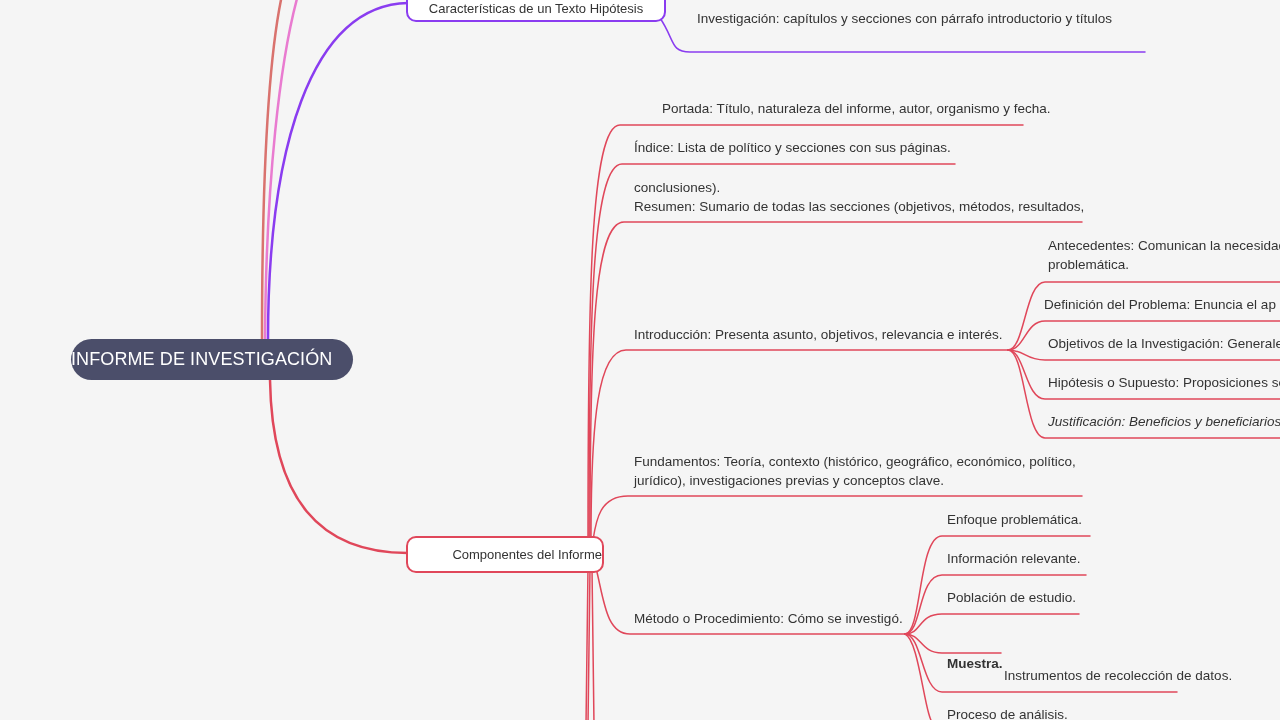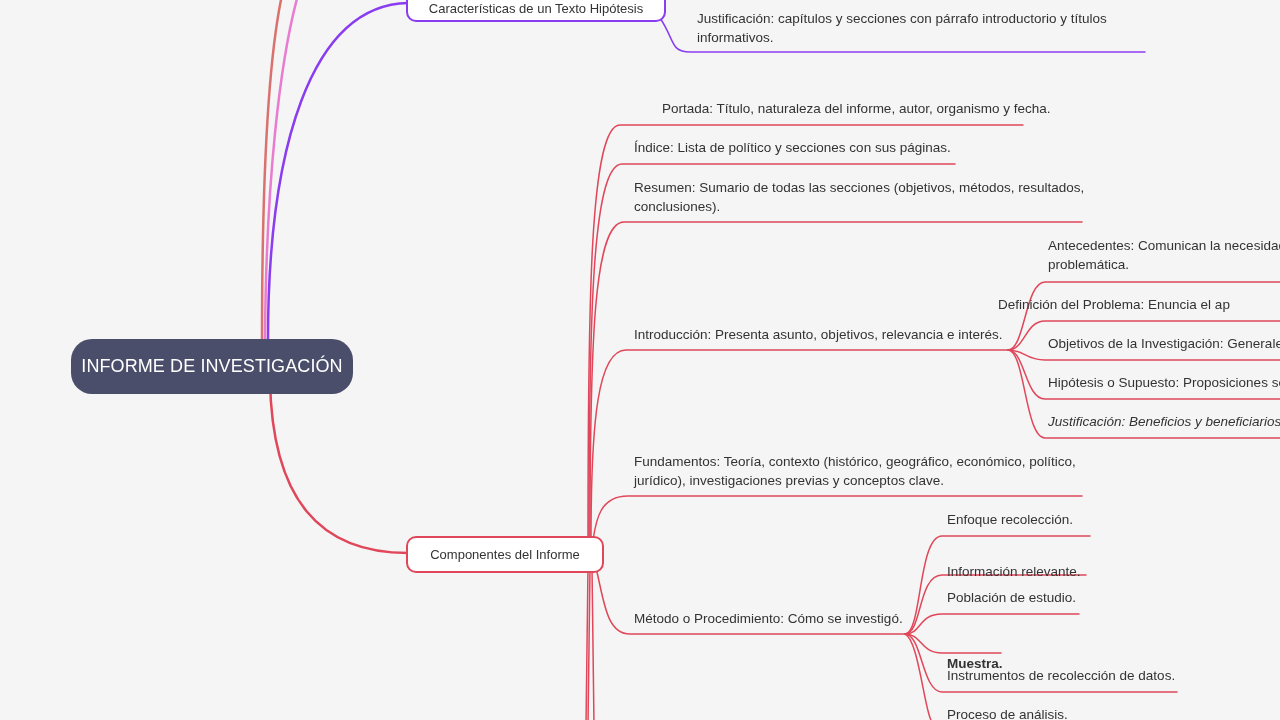--- a/index.html
+++ b/index.html
@@ -5,23 +5,23 @@
   html, body { margin: 0; padding: 0; }
   body {
     width: 1280px; height: 720px; overflow: hidden;
     background: #f5f5f5;
     font-family: "Liberation Sans", "DejaVu Sans", sans-serif;
     position: relative;
   }
   #canvas { position: absolute; left: 0; top: 0; width: 1280px; height: 720px; }
   svg.lines { position: absolute; left: 0; top: 0; width: 1280px; height: 720px; }
   .root {
-    position: absolute; left: 71px; top: 339px; width: 282px; height: 55px;
+    position: absolute; left: 71px; top: 339px; width: 282px; height: 41px;
     background: #4b4e6a; border-radius: 21px; color: #ffffff;
-    font-size: 18px; display: flex; align-items: center; justify-content: center;
+    font-size: 18px; display: flex; align-items: center; justify-content: flex-start;
     box-sizing: border-box; letter-spacing: 0.1px;
   }
   .topic {
     position: absolute; background: #ffffff; border: 2px solid #e0475a;
     border-radius: 10px; box-sizing: border-box; color: #333;
     font-size: 13px; display: flex; align-items: center; justify-content: center;
   }
   .topic.purple { border-color: #8a3cf0; }
   .leaf {
     position: absolute; font-size: 13.5px; color: #333; line-height: 19px;
@@ -70,77 +70,76 @@
   </svg>
 
   <div class="root">
     <span>INFORME DE INVESTIGACIÓN</span>
   </div>
 
   <div class="topic purple" style="left:406px; top:-16px; width:260px; height:38px; padding-top:10px;">
     <span>Características de un Texto Hipótesis</span>
   </div>
   <div class="leaf" style="left:697px; top:9px;">
-    <div>Justificación: capítulos y secciones con párrafo introductorio y títulos</div>
-    <div>informativos.</div>
+    <div>Investigación: capítulos y secciones con párrafo introductorio y títulos</div>
   </div>
 
-  <div class="topic" style="left:406px; top:536px; width:198px; height:37px;">
+  <div class="topic" style="left:406px; top:536px; width:198px; height:37px;justify-content:flex-end;">
     <span>Componentes del Informe</span>
   </div>
 
   <div class="leaf" style="left:662px; top:99px;">
     <span>Portada: Título, naturaleza del informe, autor, organismo y fecha.</span>
   </div>
   <div class="leaf" style="left:634px; top:138px;">
     <span>Índice: Lista de político y secciones con sus páginas.</span>
   </div>
   <div class="leaf" style="left:634px; top:178px;">
+    <div>conclusiones).</div>
     <div>Resumen: Sumario de todas las secciones (objetivos, métodos, resultados,</div>
-    <div>conclusiones).</div>
   </div>
   <div class="leaf" style="left:634px; top:452px;">
     <div>Fundamentos: Teoría, contexto (histórico, geográfico, económico, político,</div>
     <div>jurídico), investigaciones previas y conceptos clave.</div>
   </div>
   <div class="leaf" style="left:634px; top:325px;">
     <span>Introducción: Presenta asunto, objetivos, relevancia e interés.</span>
   </div>
   <div class="leaf" style="left:634px; top:609px;">
     <span>Método o Procedimiento: Cómo se investigó.</span>
   </div>
 
   <div class="leaf" style="left:1048px; top:236px;">
     <div>Antecedentes: Comunican la necesidad</div>
     <div>problemática.</div>
   </div>
-  <div class="leaf" style="left:998px; top:295px;">
+  <div class="leaf" style="left:1044px; top:295px;">
     <span>Definición del Problema: Enuncia el ap</span>
   </div>
   <div class="leaf" style="left:1048px; top:334px;">
     <span>Objetivos de la Investigación: Generale</span>
   </div>
   <div class="leaf" style="left:1048px; top:373px;">
     <span>Hipótesis o Supuesto: Proposiciones so</span>
   </div>
   <div class="leaf" style="left:1048px; top:412px;font-style:italic;">
     <span>Justificación: Beneficios y beneficiarios</span>
   </div>
 
   <div class="leaf" style="left:947px; top:510px;">
-    <span>Enfoque recolección.</span>
+    <span>Enfoque problemática.</span>
   </div>
-  <div class="leaf" style="left:947px; top:549px;margin-top:13px;">
+  <div class="leaf" style="left:947px; top:549px;">
     <span>Información relevante.</span>
   </div>
   <div class="leaf" style="left:947px; top:588px;">
     <span>Población de estudio.</span>
   </div>
   <div class="leaf" style="left:947px; top:654px;font-weight:bold;">
     <span>Muestra.</span>
   </div>
-  <div class="leaf" style="left:947px; top:666px;">
+  <div class="leaf" style="left:1004px; top:666px;">
     <span>Instrumentos de recolección de datos.</span>
   </div>
   <div class="leaf" style="left:947px; top:705px;">
     <span>Proceso de análisis.</span>
   </div>
 </div>
 
 </body></html>

